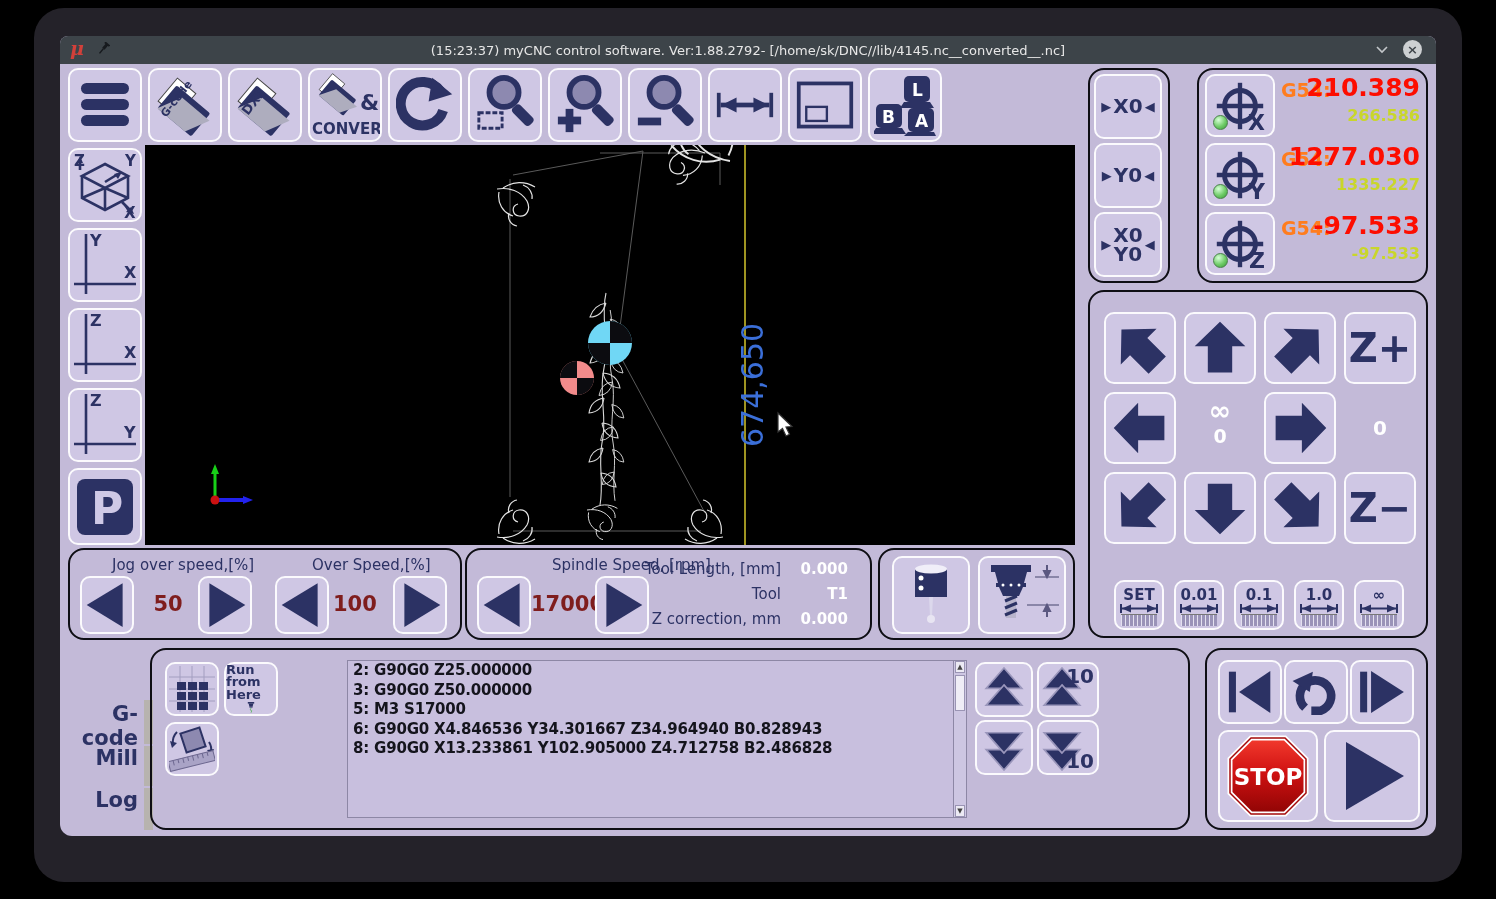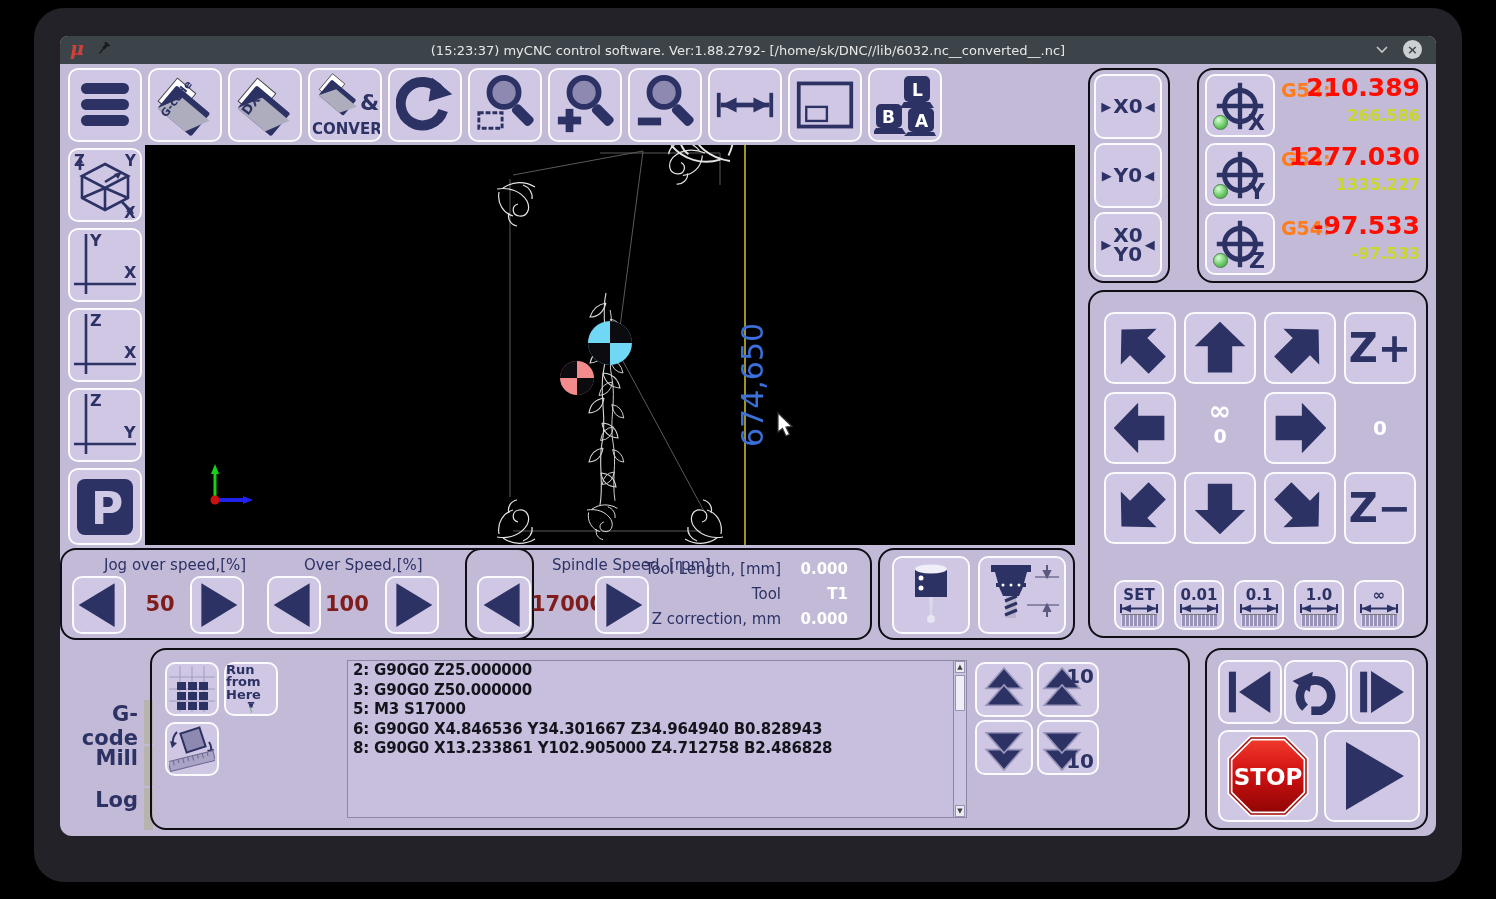--- a/index.html
+++ b/index.html
@@ -106,21 +106,21 @@
     <span class="mu">μ</span>
     <span class="pin">
       <svg width="12" height="14" viewBox="0 0 12 14">
             <g transform="rotate(40 6 6)">
               <rect x="4.5" y="1" width="3" height="6" fill="#171a1e"></rect>
               <rect x="3" y="0" width="6" height="2" fill="#171a1e"></rect>
               <line x1="6" y1="7" x2="6" y2="13" stroke="#171a1e" stroke-width="1.4"></line>
             </g>
           </svg>
     </span>
-    <span class="title">(15:23:37) myCNC control software. Ver:1.88.2792- [/home/sk/DNC//lib/6032.nc__converted__.nc]</span>
+    <span class="title">(15:23:37) myCNC control software. Ver:1.88.2792- [/home/sk/DNC//lib/4145.nc__converted__.nc]</span>
     <span class="tbr">
       <span>
         <svg width="14" height="9" viewBox="0 0 14 9">
               <polyline points="2,2 7,7 12,2" fill="none" stroke="#c3c7ca" stroke-width="1.6"></polyline>
             </svg>
       </span>
       <span class="closebtn">×</span>
     </span>
   </div>
 
@@ -521,21 +521,21 @@
               <rect x="36" y="0" width="2" height="9"></rect>
               <rect x="2" y="3.5" width="34" height="2"></rect>
               <polygon points="2,4.5 11,0.5 11,8.5"></polygon>
               <polygon points="36,4.5 27,0.5 27,8.5"></polygon>
             </g>
           </svg>
       <div class="rulerbar"></div>
     </div>
   </div>
 
-  <div class="p" style="left:0;top:512px;width:474px;height:92px">
+  <div class="p" style="left:8px;top:512px;width:394px;height:92px">
     <div class="lbl" style="left:42px;top:6px">Jog over speed,[%]</div>
     <div class="lbl" style="left:242px;top:6px">Over Speed,[%]</div>
     <div class="b" style="left:10px;top:26px;width:54px;height:58px">
       <svg class="tri" width="40" height="44" viewBox="-32 -32 64 64">
             <polygon points="20,-28 20,28 -26,0" fill="#2c3264"></polygon>
           </svg>
         </div>
     <div class="spdval" style="left:70px;top:42px;width:56px;text-align:center">50</div>
     <div class="b" style="left:128px;top:26px;width:54px;height:58px">
       <svg class="tri" width="40" height="44" viewBox="-32 -32 64 64">

